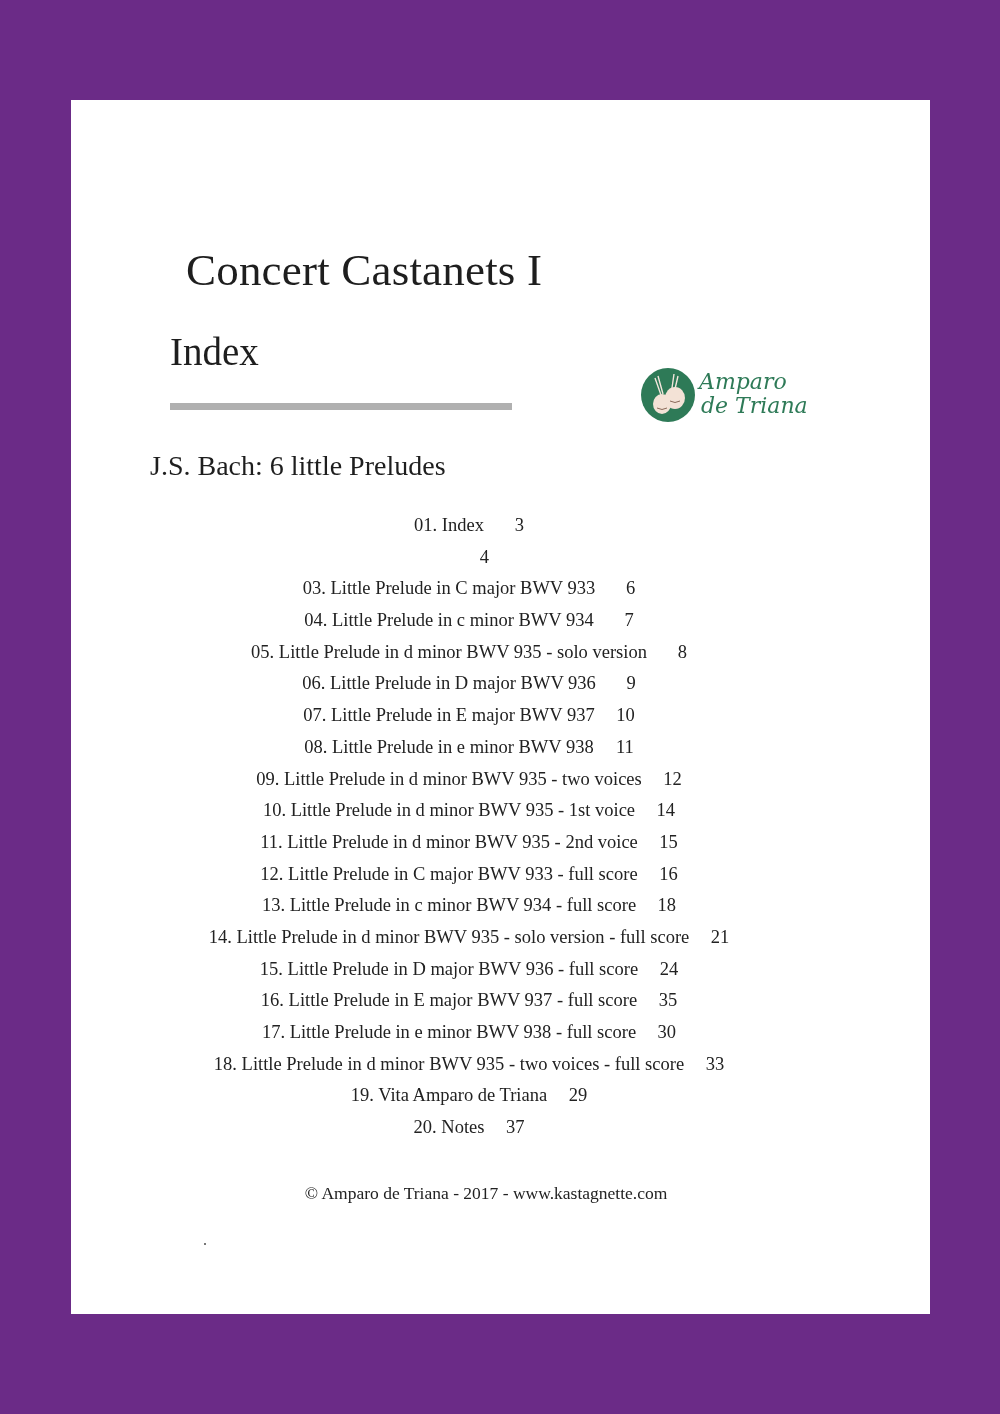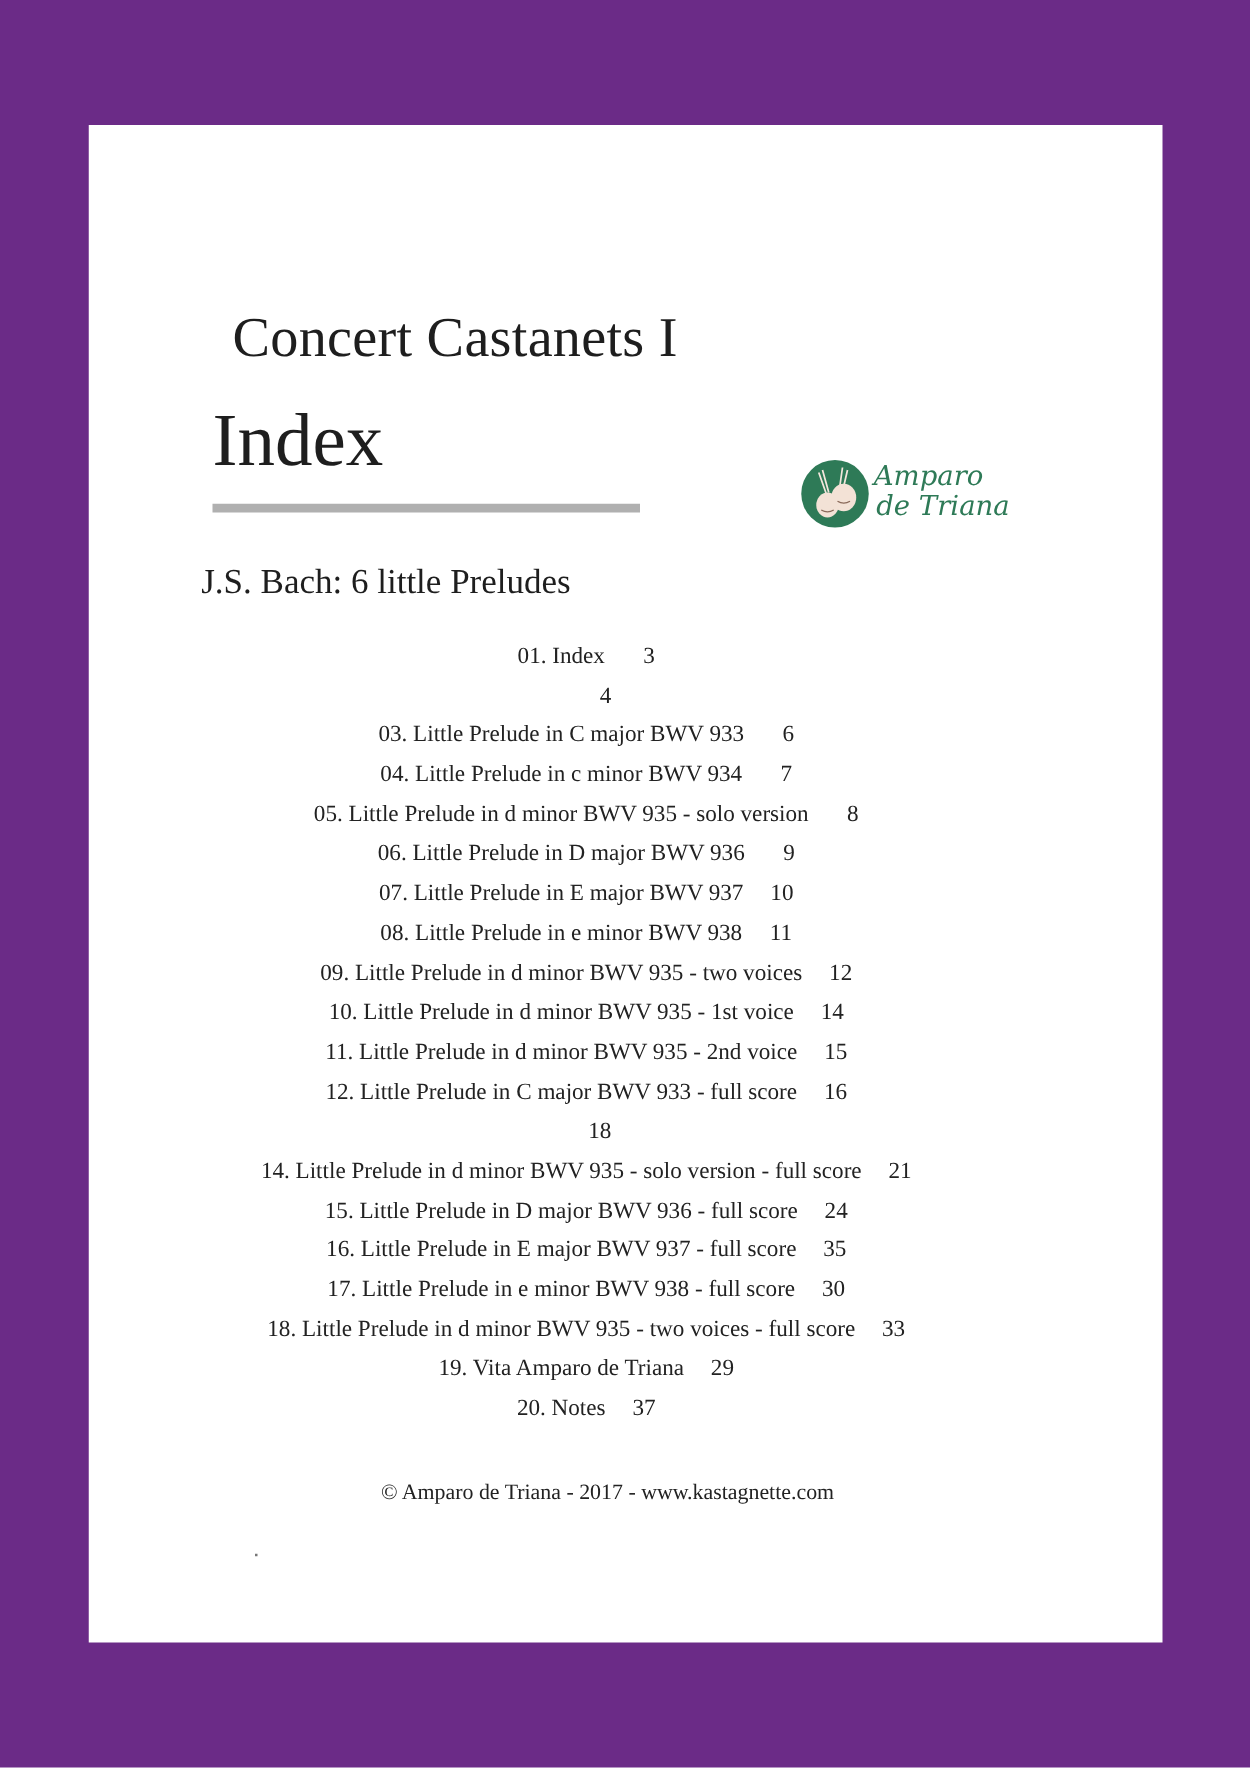--- a/index.html
+++ b/index.html
@@ -22,21 +22,21 @@
       left: 99px; top: 124px;
       font-size: 45px;
       line-height: 60px;
       font-weight: normal;
       margin: 16px;
       letter-spacing: 0.2px;
     }
     .index-heading {
       position: absolute;
       left: 99px; top: 222px;
-      font-size: 60px;
+      font-size: 39px;
       line-height: 60px;
       font-weight: normal;
       margin: 0;
     }
     .rule {
       position: absolute;
       left: 99px; top: 303px;
       width: 342px; height: 7px;
       background: #b0b0b0;
     }
@@ -58,21 +58,21 @@
       left: 60px; top: 4px;
       font-family: "DejaVu Serif", serif;
       font-style: italic;
       color: #2e7a57;
       font-size: 22px;
       line-height: 24px;
     }
     .logo-text .l2 { display: block; padding-left: 2px; }
     .subtitle {
       position: absolute;
-      left: 90px; top: 348px;
+      left: 79px; top: 348px;
       font-size: 28px;
       line-height: 36px;
       font-weight: normal;
       margin: 0;
     }
     .toc {
       position: absolute;
       left: 106px; top: 410px;
       width: 584px;
       list-style: none;
@@ -178,20 +178,21 @@
       </li>
     <li class="toc-row">
         <span>11. Little Prelude in d minor BWV 935 - 2nd voice</span>
         <span class="toc-page">15</span>
       </li>
     <li class="toc-row">
         <span>12. Little Prelude in C major BWV 933 - full score</span>
         <span class="toc-page">16</span>
       </li>
     <li class="toc-row">
+        <span>13. Little Prelude in c minor BWV 934 - full score</span>
         <span class="toc-page">18</span>
       </li>
     <li class="toc-row">
         <span>14. Little Prelude in d minor BWV 935 - solo version - full score</span>
         <span class="toc-page">21</span>
       </li>
     <li class="toc-row">
         <span>15. Little Prelude in D major BWV 936 - full score</span>
         <span class="toc-page">24</span>
       </li>

